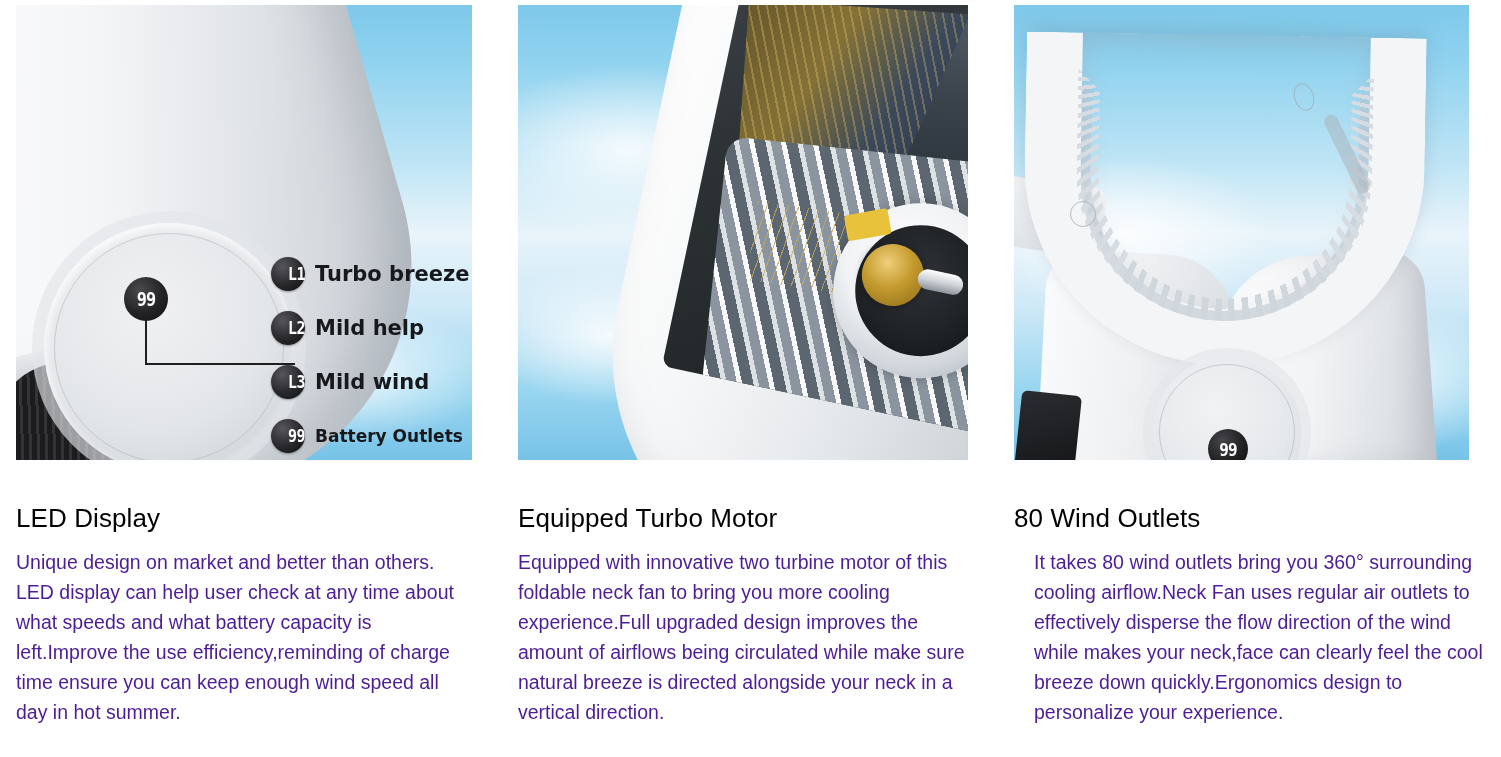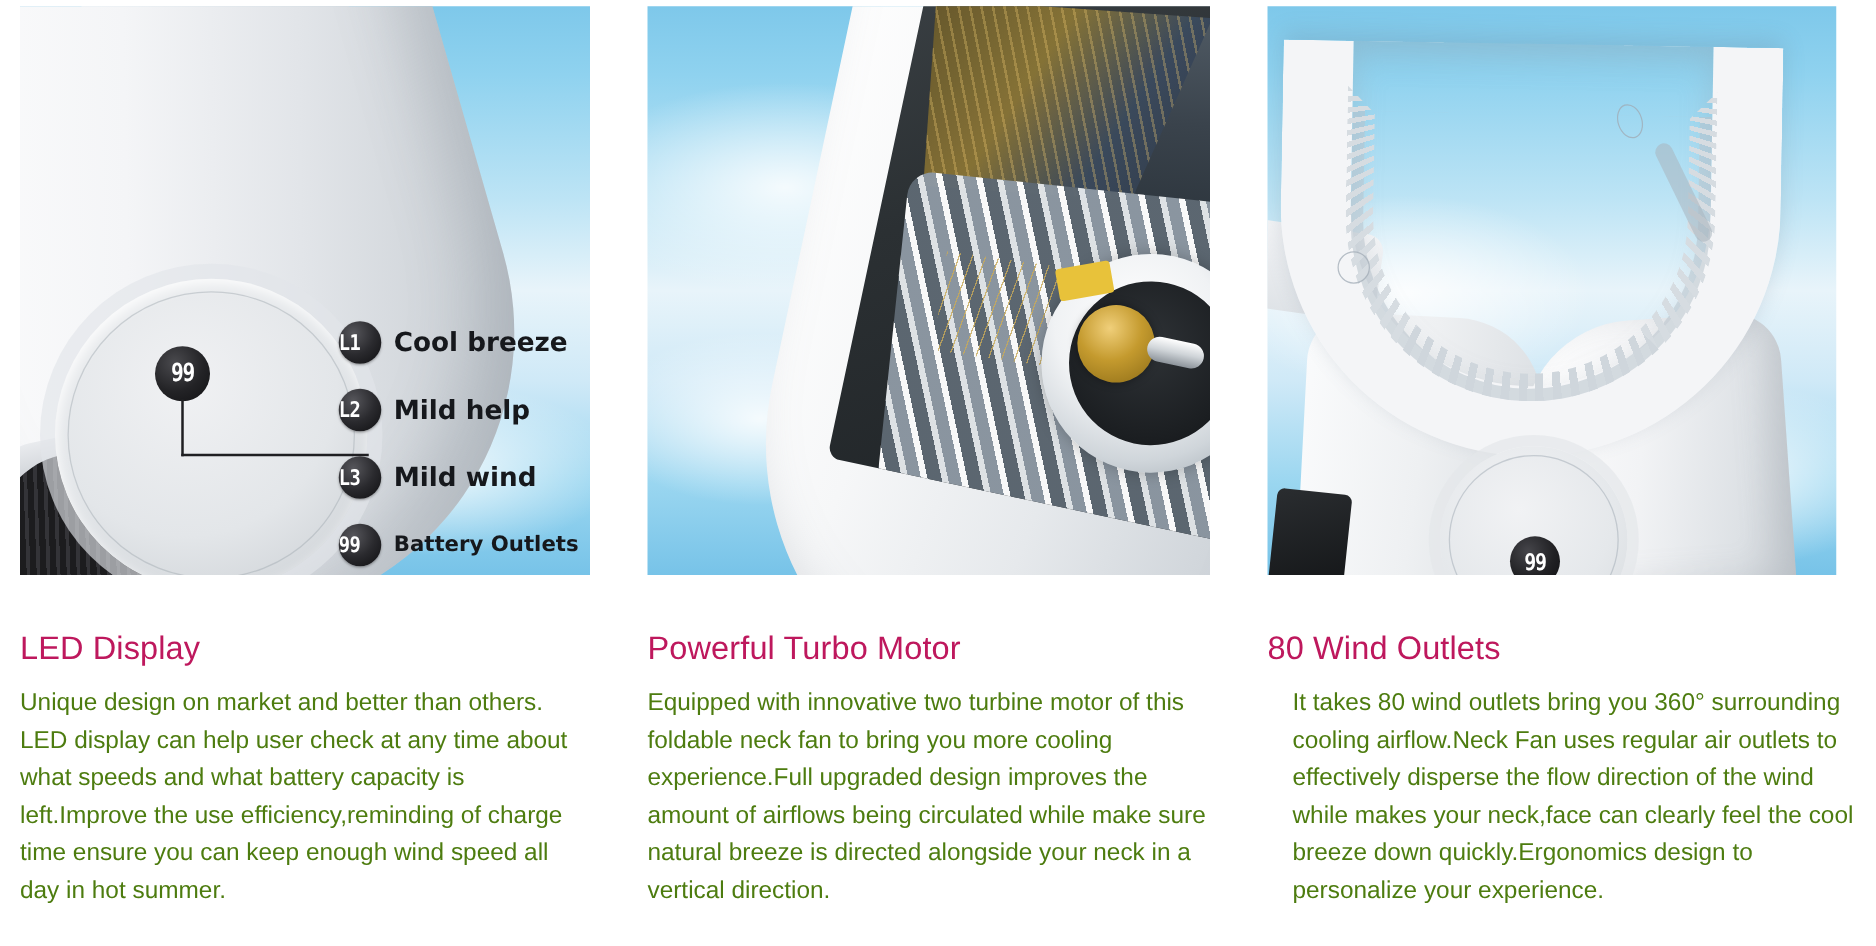--- a/index.html
+++ b/index.html
@@ -166,21 +166,21 @@
     margin-bottom: 20px;
     height: 34px;
   }
   .legend-badge {
     width: 34px;
     height: 34px;
     border-radius: 50%;
     background: radial-gradient(circle at 34% 28%, #56565b 0%, #2a2a2e 52%, #0e0e10 100%);
     display: flex;
     align-items: center;
-    justify-content: flex-start;
+    justify-content: flex-end;
     flex: 0 0 auto;
     margin-right: 10px;
     box-shadow: 0 1px 2px rgba(0,0,0,0.35);
   }
   .legend-badge span {
     font-family: "DejaVu Sans Mono", monospace;
     color: #ffffff;
     font-size: 15px;
     font-weight: 700;
     letter-spacing: -0.5px;
@@ -461,30 +461,30 @@
     transform: rotate(6deg);
   }
 
   
   .feature-heading {
     margin: 44px 0 0 0;
     font-family: "Liberation Sans", sans-serif;
     font-size: 26px;
     font-weight: 400;
     line-height: 1.15;
-    color: #be185d;
+    color: #000000;
     letter-spacing: 0.1px;
   }
   .feature-body {
     margin: 13px 0 0 0;
     font-family: "Liberation Sans", sans-serif;
     font-size: 19.5px;
     font-weight: 400;
     line-height: 30px;
-    color: #4d7c0f;
+    color: #4c1d95;
   }
   .col-3 .feature-body { width: 462px; margin-left: 20px; }
 </style>
 </head>
 <body>
 
 <div class="feature-grid">
 
   <div class="feature-col col-1">
     <div class="panel panel-1">
@@ -506,21 +506,21 @@
       </div>
 
       <div class="leader leader-v"></div>
       <div class="leader leader-h"></div>
 
       <div class="legend">
         <div class="legend-row">
           <div class="legend-badge">
             <span>L1</span>
           </div>
-          <div class="legend-label">Cool breeze</div>
+          <div class="legend-label">Turbo breeze</div>
         </div>
         <div class="legend-row">
           <div class="legend-badge">
             <span>L2</span>
           </div>
           <div class="legend-label">Mild help</div>
         </div>
         <div class="legend-row">
           <div class="legend-badge">
             <span>L3</span>
@@ -558,21 +558,21 @@
         <div class="p2-wires"></div>
         <div class="p2-hub">
           <div class="p2-hub-inner"></div>
         </div>
         <div class="p2-yellow"></div>
         <div class="p2-brass"></div>
         <div class="p2-shaft"></div>
       </div>
     </div>
 
-    <h3 class="feature-heading">Powerful Turbo Motor</h3>
+    <h3 class="feature-heading">Equipped Turbo Motor</h3>
     <p class="feature-body">Equipped with innovative two turbine motor of this foldable neck fan to bring you more cooling experience.Full upgraded design improves the amount of airflows being circulated while make sure natural breeze is directed alongside your neck in a vertical direction.</p>
   </div>
 
   <div class="feature-col col-3">
     <div class="panel panel-3">
       <div class="haze" style="left:-40px;top:150px;width:300px;height:160px;"></div>
       <div class="haze" style="left:230px;top:300px;width:280px;height:150px;"></div>
 
       <div class="p3-leg-left"></div>
       <div class="p3-leg-left-lower"></div>

